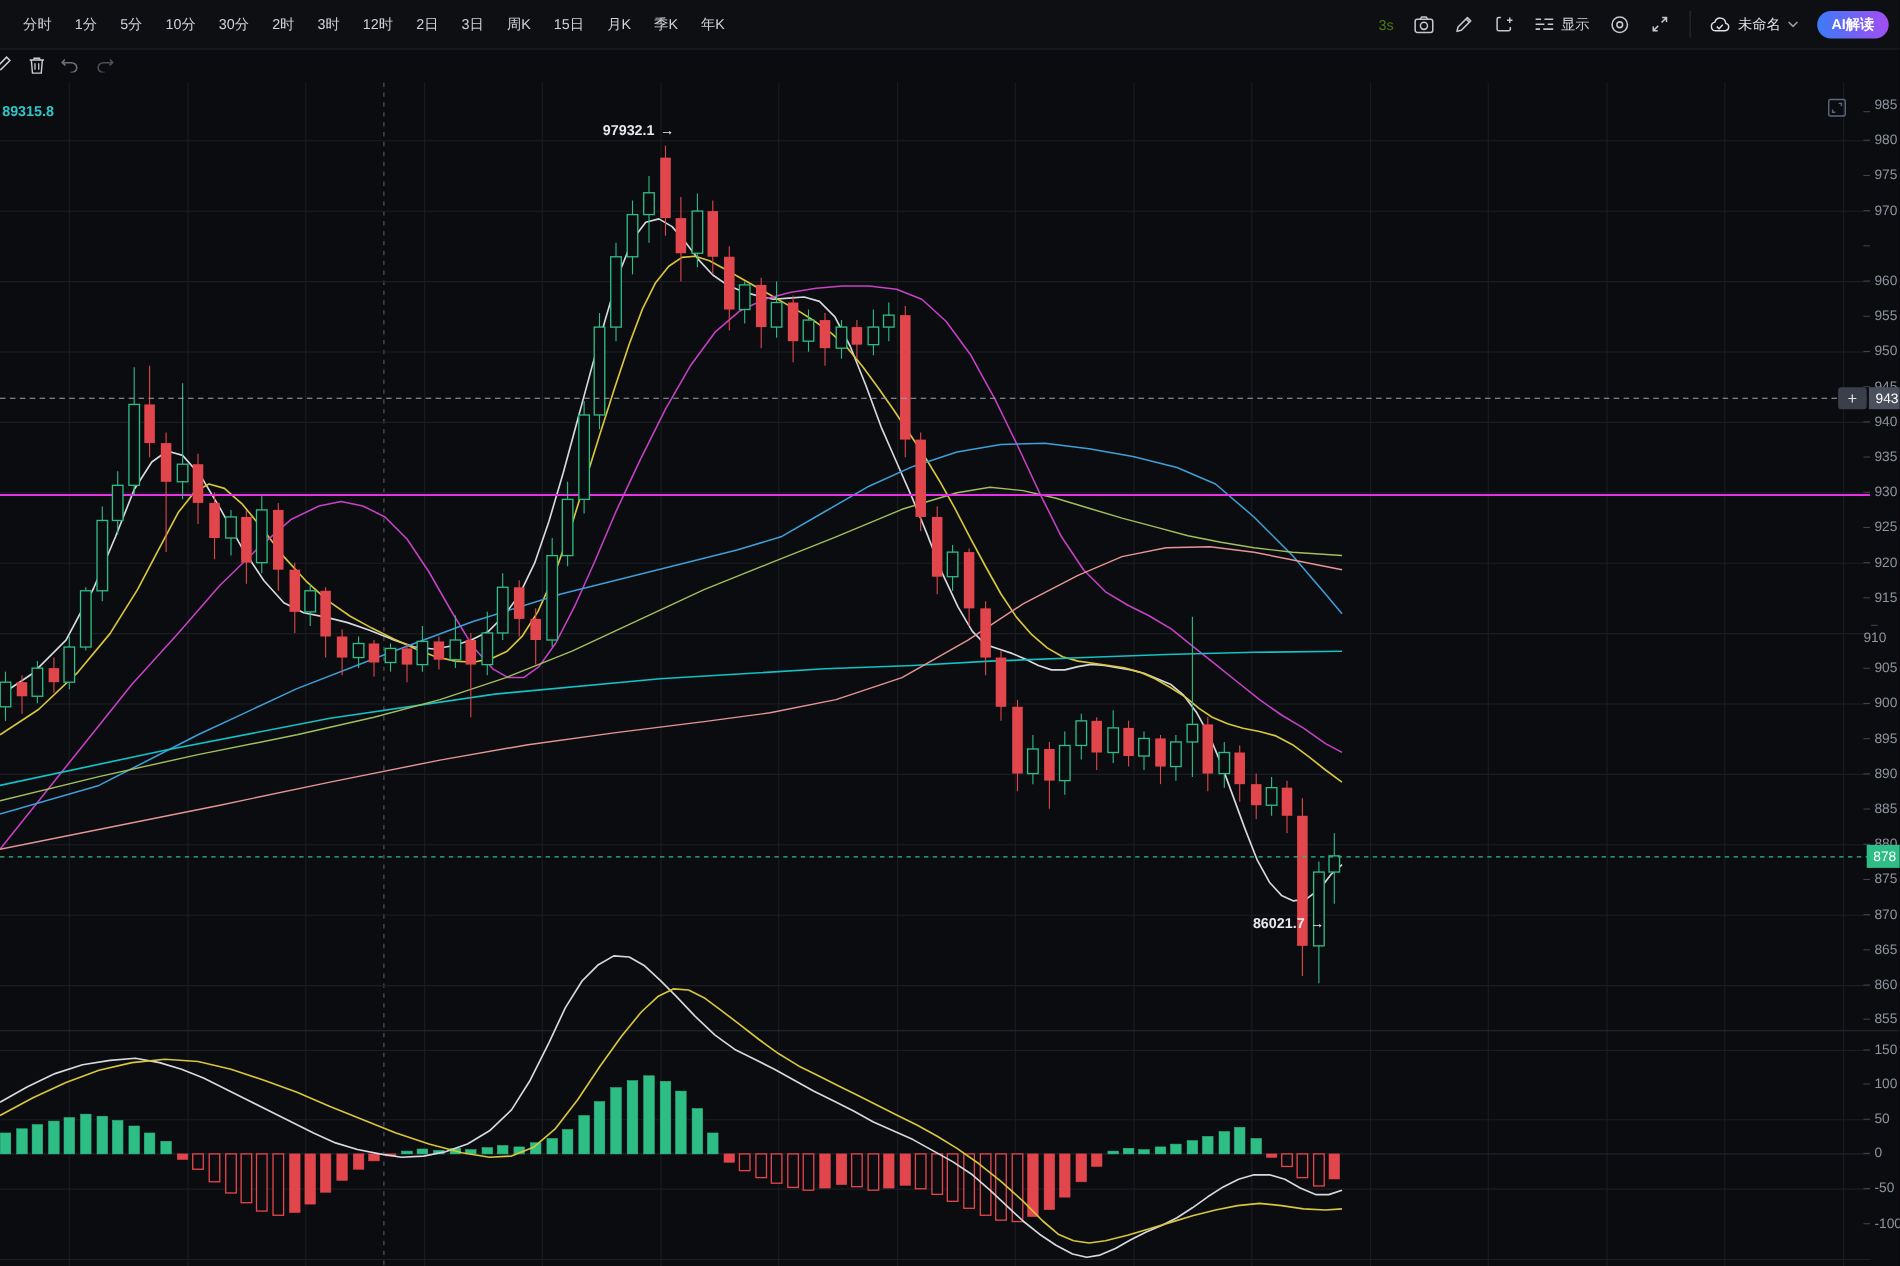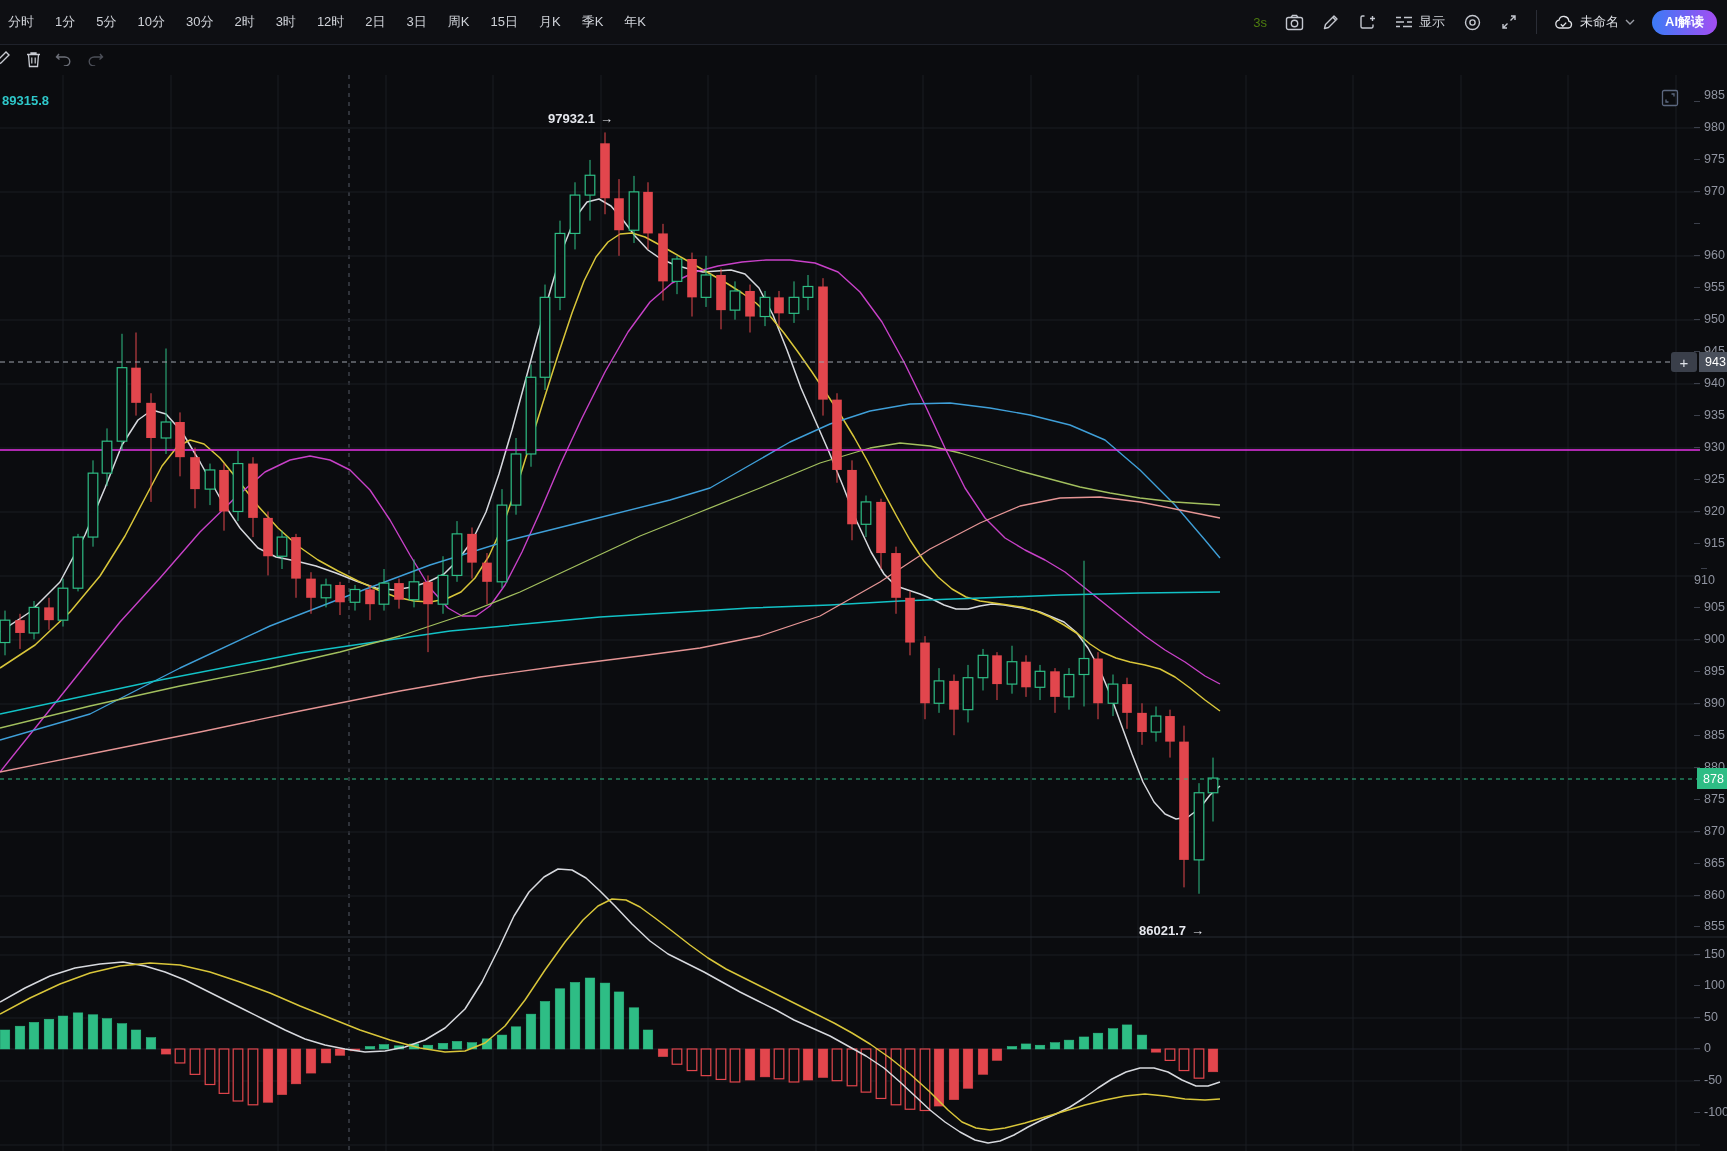--- a/index.html
+++ b/index.html
@@ -1,21 +1,21 @@
 <!DOCTYPE html>
 <html><head>
 <meta charset="utf-8">
 <style>
   html,body{margin:0;padding:0;background:#0b0c0f;width:1727px;height:1151px;overflow:hidden;
     font-family:"Liberation Sans",sans-serif;-webkit-font-smoothing:antialiased;}
   #app{position:relative;width:1727px;height:1151px;background:#0b0c0f;}
   
   #topbar{position:absolute;left:0;top:0;width:1727px;height:44px;background:#0e0f13;
     border-bottom:1px solid #1f222b;display:flex;align-items:center;z-index:30;}
-  .tf-group{display:flex;align-items:center;gap:21px;margin-left:8px;}
+  .tf-group{display:flex;align-items:center;gap:21px;margin-left:21px;}
   .tf-btn{font-size:13px;color:#cfd2d8;cursor:pointer;white-space:nowrap;}
   .right-group{position:absolute;right:10px;top:0;height:44px;display:flex;align-items:center;gap:17px;}
   .tool-ic{width:20px;height:20px;display:flex;align-items:center;justify-content:center;color:#c4c7cf;}
   .tool-ic svg{display:block;}
   .interval{font-size:13px;color:#4d7c0f;}
   .show-group{display:flex;align-items:center;gap:6px;color:#cfd2d8;font-size:13px;}
   .vdiv{width:1px;height:24px;background:#2a2d36;}
   .layout-group{display:flex;align-items:center;gap:6px;color:#dfe1e6;font-size:13px;}
   .ai-pill{height:25px;border-radius:13px;padding:0 13px;display:flex;align-items:center;
     background:linear-gradient(90deg,#3b7bf6,#a34df2);color:#fff;font-size:13px;font-weight:600;}
@@ -33,21 +33,21 @@
     border-radius:3px;color:#dfe2e8;display:flex;align-items:center;justify-content:center;
     font-size:15px;z-index:12;cursor:pointer;}
   #cross-badge{position:absolute;left:1699px;top:352px;width:40px;height:20px;background:#4a505c;
     color:#fff;font-size:12.5px;display:flex;align-items:center;padding-left:6px;z-index:12;}
   #last-badge{position:absolute;left:1697px;top:768px;width:40px;height:21px;background:#2ebd85;
     color:#fff;font-size:12.5px;display:flex;align-items:center;padding-left:6px;z-index:12;}
   
   .marker{position:absolute;display:flex;align-items:center;gap:5px;color:#e6e8ee;
     font-size:13px;font-weight:600;z-index:11;}
   #marker-high{left:548px;top:111px;}
-  #marker-low{left:1139px;top:923px;}
+  #marker-low{left:1139px;top:832px;}
   .marker .arr{font-weight:400;font-size:13px;}
   
   #legend-val{position:absolute;left:2px;top:93px;color:#2ec7c9;font-size:13px;font-weight:600;z-index:11;}
   
   #maxpane{position:absolute;left:1660px;top:88px;width:20px;height:20px;z-index:11;cursor:pointer;}
 </style>
 </head>
 <body>
 
 <div id="app">

